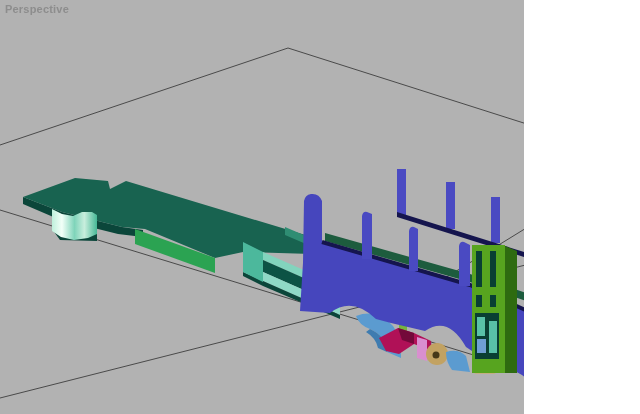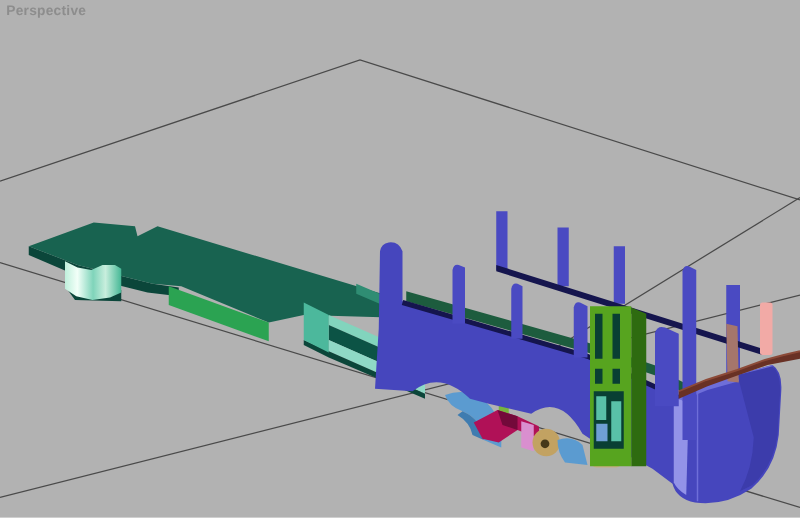--- a/index.html
+++ b/index.html
@@ -1,16 +1,16 @@
 <!DOCTYPE html>
 <html style="--bg: #b2b2b2; --label: #8d8d8d; --grid: #4a4a4a; --deckTop: #186350; --deckUnder: #0b463a; --greenFace: #2ba352; --sliver: #2f8d73; --trayPale: #82d4bd; --trayPale2: #8fd9c6; --trayDark: #0c5345; --trayMid: #4cb89c; --fenderLight: #e9fcf3; --fenderMid: #7fd4ba; --fenderDeep: #46b896; --wall: #4646bd; --stake: #4a4ac2; --navy: #15154e; --floor: #1d5c3e; --frameGreen: #57a41f; --frameSide: #2e6b10; --hole: #093f33; --tealBit: #59c1a8; --blueBit: #6f9fd4; --brown: #693125; --brownHi: #8c4a38; --mauve: #a5766c; --salmon: #f2aaa6; --liner: #5b9bd0; --linerDark: #3f7cb0; --crimson: #b01157; --crimsonDark: #73093a; --pink: #d98fcf; --tan: #c2a262; --hub: #463818; --tanWheel: #c4ae80; --lime: #76b43f; --bumperHi: #6e6ed9; --bumperShade: #3c3cab; --peri: #9393e8;"><head>
 <meta charset="utf-8">
 <style>
   html,body{margin:0;padding:0;}
-  .stage{position:relative;width:640px;height:414px;overflow:hidden;
+  .stage{position:relative;width:524px;height:414px;overflow:hidden;
          font-family:"Liberation Sans","DejaVu Sans",sans-serif;
          background:var(--bg,#b2b2b2);}
   .viewport-label{position:absolute;left:5px;top:3px;font-size:11px;font-weight:bold;
          color:var(--label,#8d8d8d);letter-spacing:.2px;user-select:none;}
   svg{position:absolute;left:0;top:0;display:block;}
   .grid{stroke:var(--grid,#4a4a4a);stroke-width:1;fill:none;}
   .deckTop{fill:var(--deckTop,#186350);}
   .deckUnder{fill:var(--deckUnder,#0b463a);}
   .greenFace{fill:var(--greenFace,#2ba352);}
   .sliver{fill:var(--sliver,#2f8d73);}

